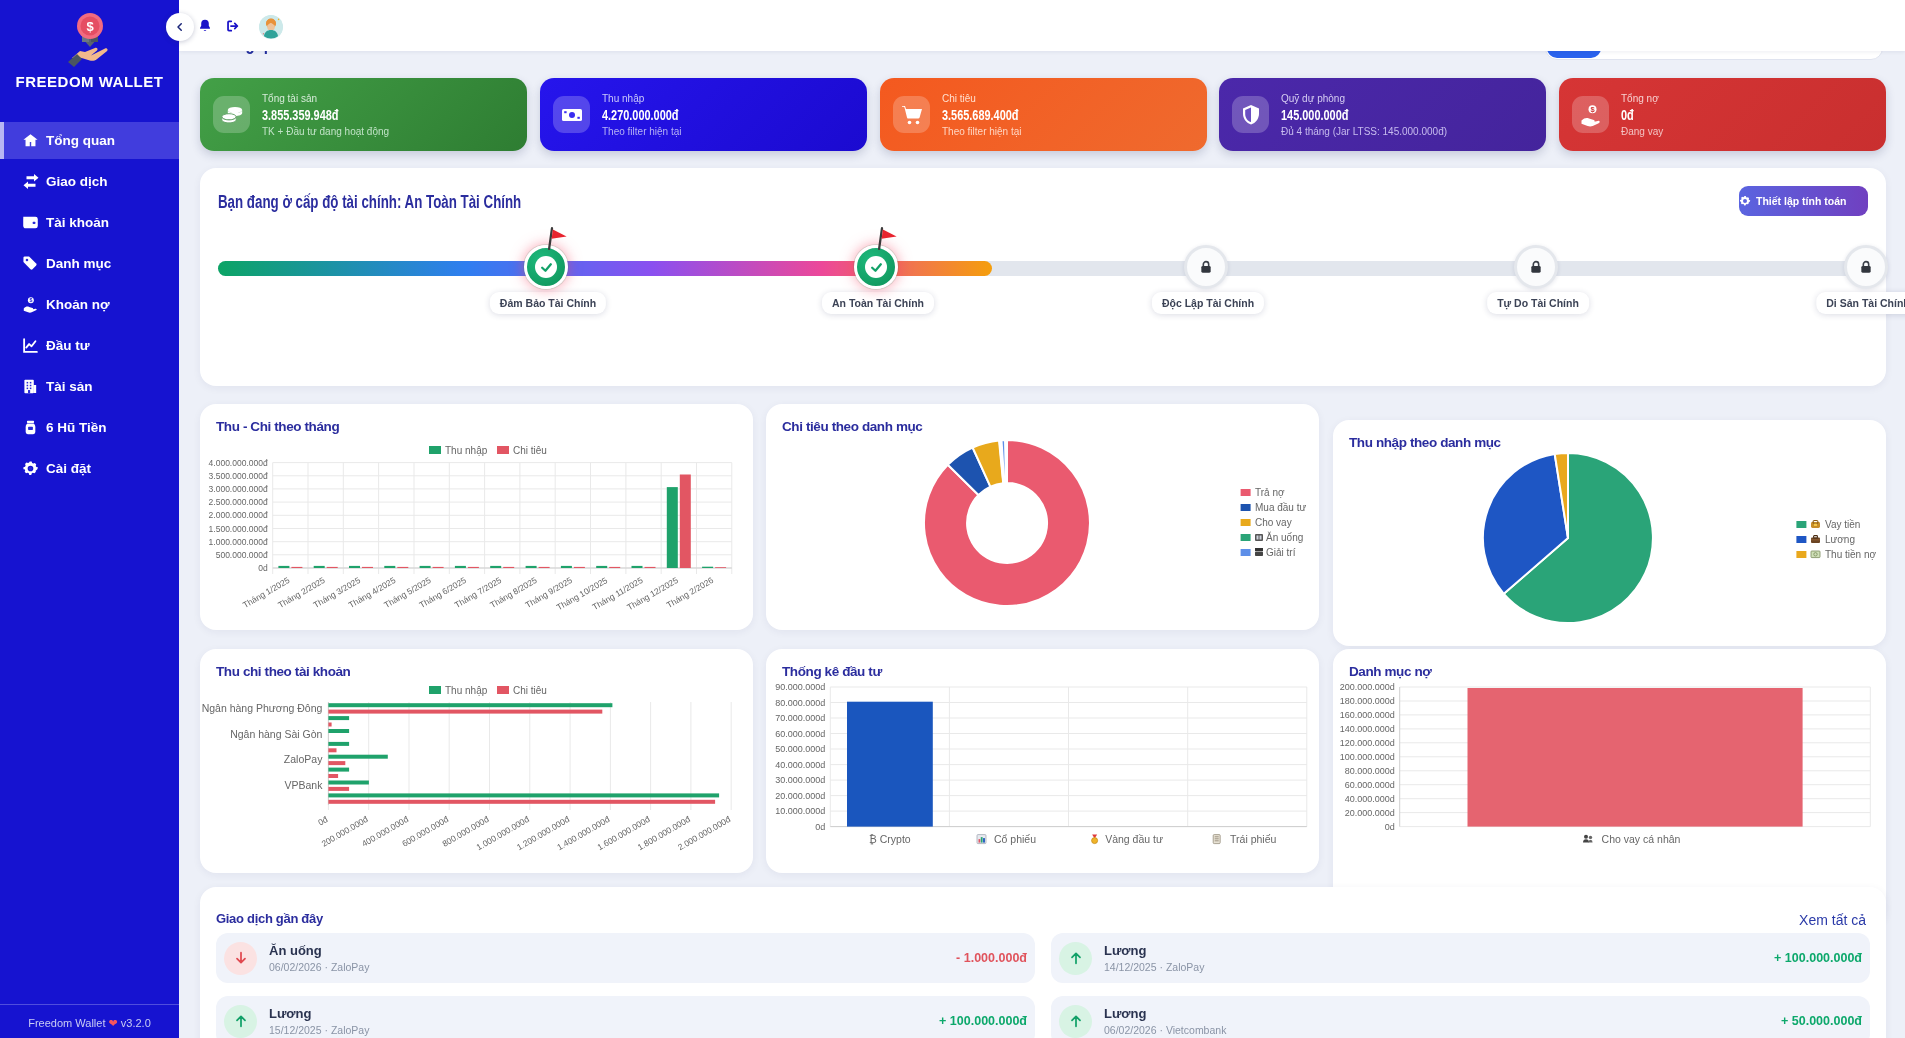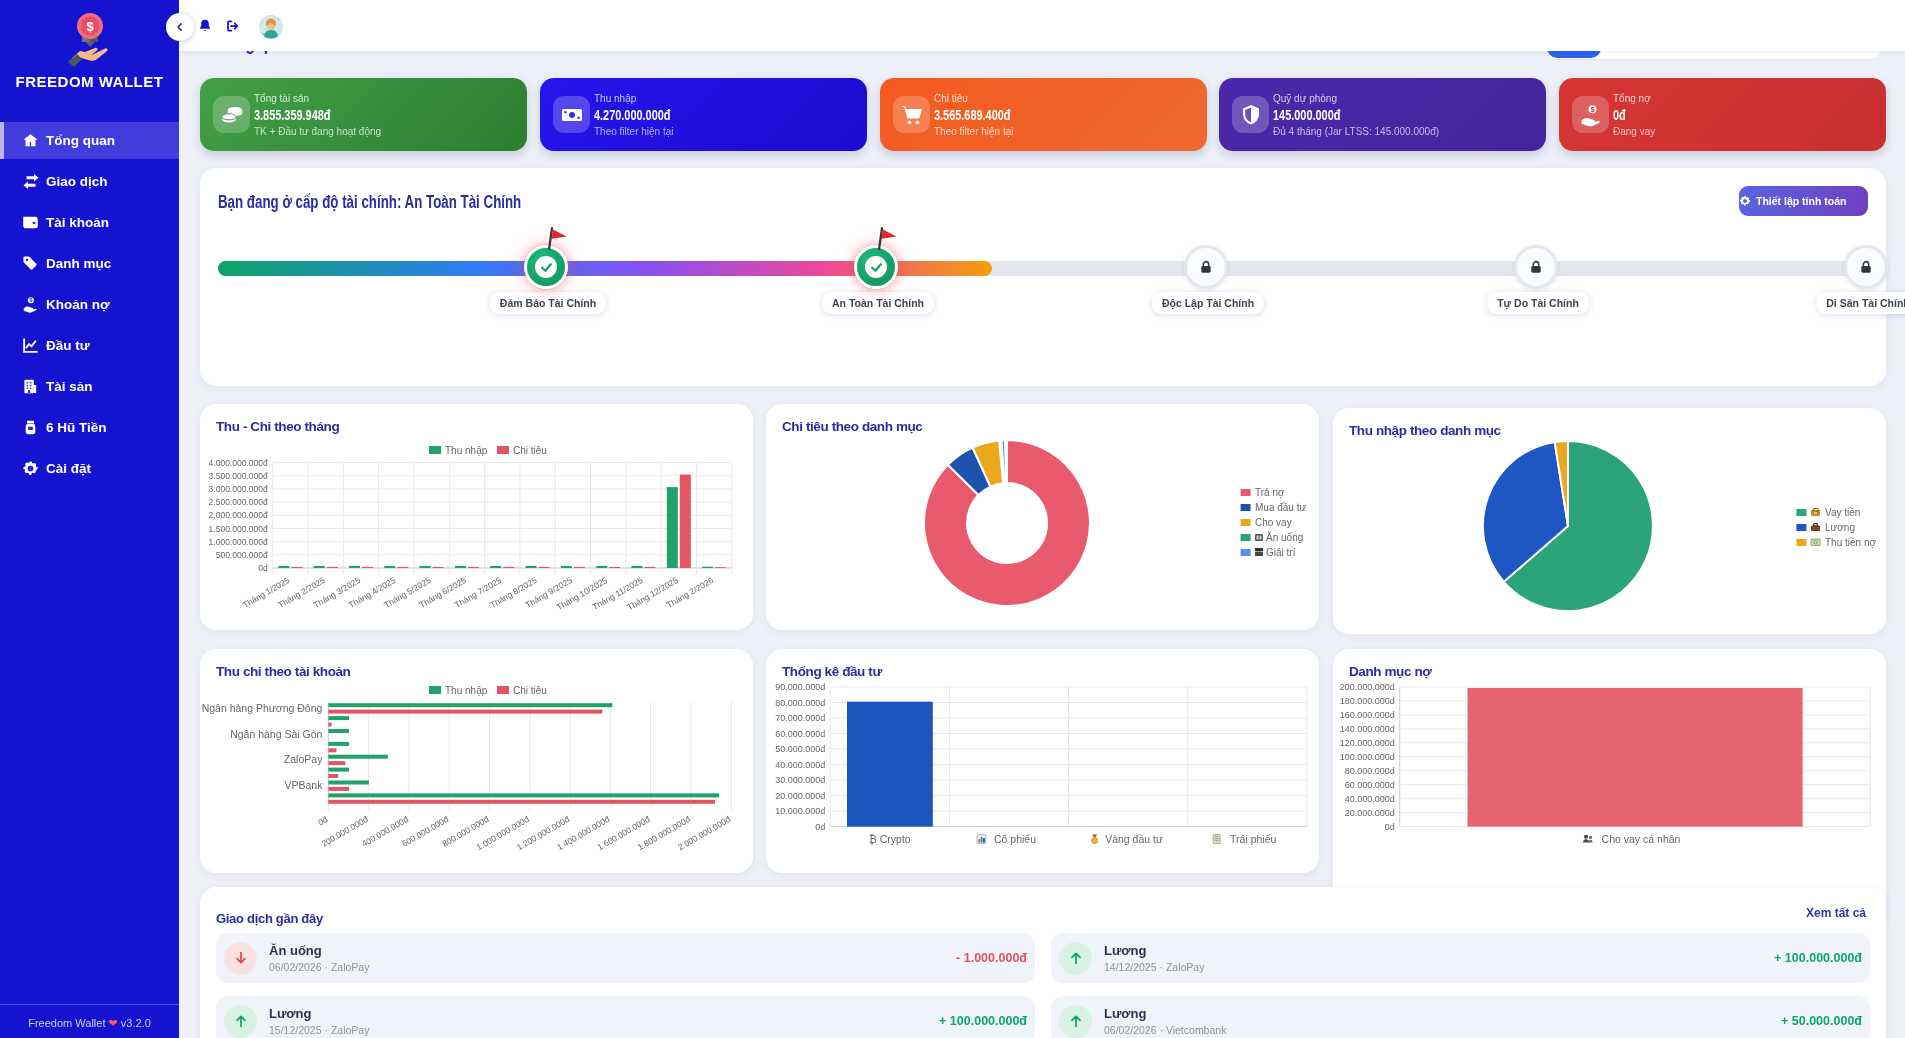--- a/index.html
+++ b/index.html
@@ -19,21 +19,21 @@
 #backbtn{position:absolute;left:166px;top:13px;width:28px;height:28px;border-radius:50%;background:#fff;box-shadow:0 1px 5px rgba(30,40,90,.25);z-index:31;display:flex;align-items:center;justify-content:center}
 .tbi{position:absolute;top:17px;z-index:21}
 #avatar{position:absolute;left:259px;top:15px;width:24px;height:24px;border-radius:50%;background:#cde9ea;z-index:21;overflow:hidden}
 
 #hidttl{position:absolute;left:218px;top:32px;font-size:20px;font-weight:bold;color:#232e9e;z-index:5;transform:scaleX(.75);transform-origin:left top}
 #hidpill{position:absolute;left:1545px;top:25px;width:338px;height:35px;background:#fff;border:1px solid #dfe3ef;border-radius:12px;z-index:5}
 #hidpillb{position:absolute;left:1547px;top:27px;width:54px;height:31px;background:#2a63ee;border-radius:10px;z-index:6}
 
 .scard{position:absolute;top:78px;width:327px;height:73px;border-radius:14px;display:flex;align-items:center;padding-left:13px;box-shadow:0 4px 10px rgba(30,40,90,.18);z-index:6}
 .stile{width:37px;height:37px;border-radius:11px;background:rgba(255,255,255,.22);display:flex;align-items:center;justify-content:center;flex:0 0 37px}
-.stxt{margin-left:4px}
+.stxt{margin-left:12px}
 .st1{font-size:10px;margin-bottom:3px}
 .st2{font-size:14px;font-weight:bold;color:#fff;margin-bottom:3px;transform:scaleX(.78);transform-origin:left center;white-space:nowrap}
 .st3{font-size:10px;white-space:nowrap}
 
 #road{position:absolute;left:200px;top:168px;width:1686px;height:218px;background:#fff;border-radius:16px;box-shadow:0 2px 8px rgba(30,40,90,.06);z-index:6}
 #roadttl{position:absolute;left:18px;top:24px;font-size:18px;font-weight:bold;color:#2b2d9e;transform:scaleX(.74);transform-origin:left center;white-space:nowrap}
 #roadbtn{position:absolute;right:18px;top:18px;width:129px;height:30px;border-radius:9px;background:linear-gradient(90deg,#5a64e0,#7040c0);color:#fff;font-size:10.5px;font-weight:bold;display:flex;align-items:center;justify-content:flex-start;gap:5px}
 #track{position:absolute;left:18px;top:93px;width:1650px;height:15px;border-radius:8px;background:#e2e6ed}
 #trackfill{position:absolute;left:0;top:0;width:774px;height:15px;border-radius:8px;background:linear-gradient(90deg,#0ca465 0%,#2f7ef0 32%,#8a50f0 56%,#ec4899 78%,#f59e0b 100%)}
 .ms{position:absolute;top:77px;width:44px;height:44px;border-radius:50%;z-index:3}
@@ -42,21 +42,21 @@
 .msflag{position:absolute;left:18px;top:-21px;transform:rotate(8deg)}
 .ms.lock{background:#fafbfc;border:3px solid #e4e7ec;box-shadow:0 1px 4px rgba(30,40,90,.12);display:flex;align-items:center;justify-content:center}
 .mslab{position:absolute;top:124px;transform:translateX(-50%);background:#fff;border-radius:9px;box-shadow:0 1px 6px rgba(30,40,90,.16);padding:5px 10px;font-size:10.5px;font-weight:bold;color:#3c4356;white-space:nowrap}
 #roadlink{position:absolute;left:18px;top:170px;width:1650px;height:31px;border-radius:9px;background:linear-gradient(90deg,#5f6ad8,#8a5ed8);color:#fff;font-size:11px;font-weight:bold;display:flex;align-items:center;justify-content:center;gap:6px}
 
 .ccard{position:absolute;width:553px;background:#fff;border-radius:16px;box-shadow:0 2px 8px rgba(30,40,90,.06);z-index:6}
 .cttl{position:absolute;left:16px;top:15px;font-size:13.5px;font-weight:bold;color:#2b2d9e;letter-spacing:-.4px}
 
 #txcard{position:absolute;left:200px;top:887px;width:1686px;height:200px;background:#fff;border-radius:16px;box-shadow:0 2px 8px rgba(30,40,90,.06);z-index:6}
 #txttl{position:absolute;left:16px;top:24px;font-size:13px;font-weight:bold;color:#2b2d9e;letter-spacing:-.3px}
-#txall{position:absolute;right:20px;top:19px;font-size:12px;color:#2a3aa8;font-weight:bold}
+#txall{position:absolute;right:20px;top:25px;font-size:14px;color:#2a3aa8;font-weight:normal}
 .txi{position:absolute;width:819px;height:50px;background:#f0f3fa;border-radius:12px;display:flex;align-items:center;padding:0 8px}
 .txic{width:33px;height:33px;border-radius:50%;display:flex;align-items:center;justify-content:center;flex:0 0 33px}
 .txic.red{background:#fbe2e2}
 .txic.grn{background:#d8f3e4}
 .txt{margin-left:12px;flex:1}
 .txt1{font-size:13px;font-weight:bold;color:#2a3350}
 .txt2{font-size:10.5px;color:#8a94a6;margin-top:3px}
 .txa{font-size:12.5px;font-weight:bold}
 .txa.neg{color:#e0535c}
 .txa.pos{color:#0ca86b}
@@ -426,21 +426,21 @@
         </g>
         <text x="500" y="137" font-size="10" fill="#666">Ăn uống</text>
         <rect x="474.6" y="145" width="10" height="7" fill="#5e8fe8"></rect>
         <g transform="translate(489 144)">
           <rect x="0" y="0" width="8" height="3" fill="#333"></rect>
           <rect x="0" y="3.4" width="8" height="4.6" rx="0.8" fill="#444"></rect>
         </g>
         <text x="500" y="152" font-size="10" fill="#666">Giải trí</text>
       </svg>
     </div>
-<div class="ccard" style="left:1333px;top:408px;height:226px">
+<div class="ccard" style="left:1333px;top:420px;height:226px">
       <div class="cttl">Thu nhập theo danh mục</div>
       <svg width="553" height="226" viewBox="0 0 553 226" font-family="Liberation Sans, sans-serif" style="position:absolute;left:0;top:0">
         <path d="M235 118 L235.0 33.0 A85 85 0 1 1 170.8 173.8 Z" fill="#2aa478" stroke="#fff" stroke-width="2"></path>
         <path d="M235 118 L170.8 173.8 A85 85 0 0 1 221.7 34.0 Z" fill="#1e56c4" stroke="#fff" stroke-width="2"></path>
         <path d="M235 118 L221.7 34.0 A85 85 0 0 1 235.0 33.0 Z" fill="#e9a81d" stroke="#fff" stroke-width="2"></path>
         <rect x="463.4" y="101" width="10" height="7" fill="#2aa478"></rect>
         <g transform="translate(478 100)">
           <rect x="0" y="2" width="9" height="6" rx="1.4" fill="#c78c28"></rect>
           <rect x="2" y="0.5" width="5" height="3" rx="1.5" fill="none" stroke="#8a5a14" stroke-width="1.1"></rect>
           <rect x="3" y="3.6" width="3" height="2.4" rx="0.6" fill="#f3c84a"></rect>

